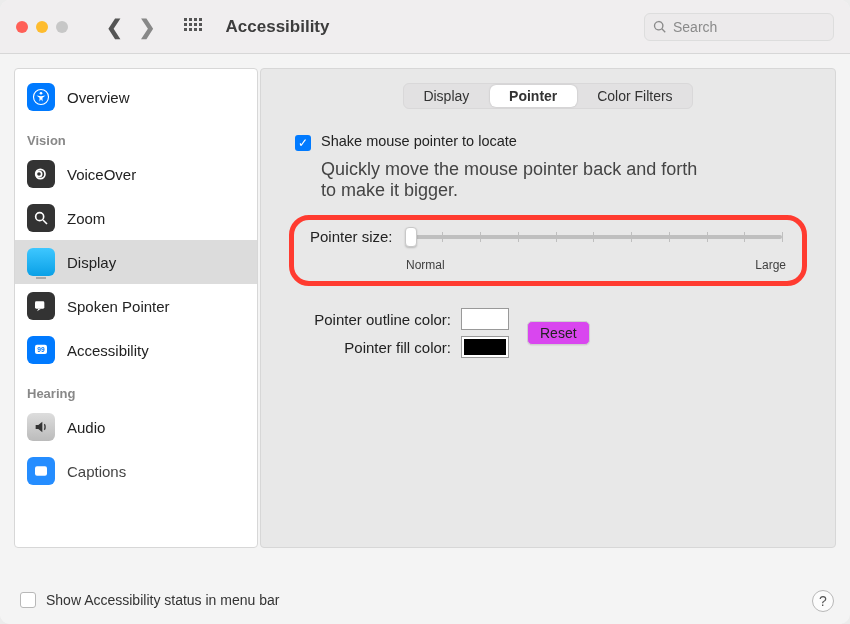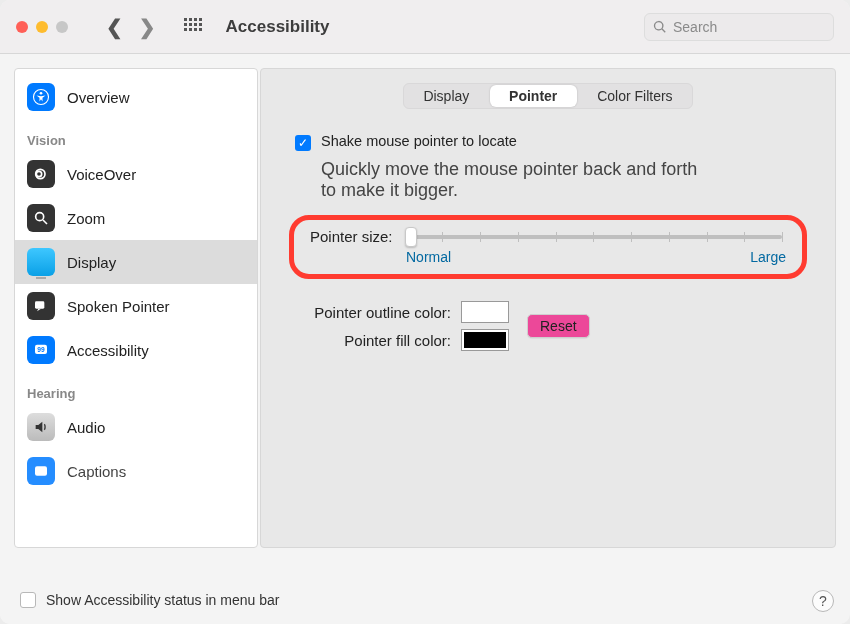--- a/index.html
+++ b/index.html
@@ -49,29 +49,29 @@
 .check-row .labels { font-size: 14.5px; color:#222;}
 .check-row .desc { font-size: 18px; color:#444; margin-top: 10px; max-width: 390px;}
 
 
 .highlight { border: 5px solid #ff3b30; border-radius: 20px; padding: 8px 16px 9px; margin: 6px 2px 16px;}
 .slider-row { display:flex; align-items:center; gap: 8px; font-size: 15px; color:#222;}
 .slider-row .label { white-space: nowrap; }
 .slider-track { flex:1; height: 4px; background:#bfbfbf; border-radius:2px; position:relative; margin: 0 4px;}
 .slider-track .tick { position:absolute; top:-3px; width:1px; height:10px; background:#bfbfbf;}
 .slider-thumb { position:absolute; left:0; top:-8px; width:12px; height:20px; background:#fff; border:1px solid #c8c8c8; border-radius:4px; box-shadow: 0 1px 2px rgba(0,0,0,0.2);}
-.slider-labels { display:flex; justify-content:space-between; font-size:14px; color:#0369a1; margin-left: 96px; margin-top: 4px;}
+.slider-labels { display:flex; justify-content:space-between; font-size:12px; color:#404040; margin-left: 96px; margin-top: 13px;}
 
 
 .color-row { display:flex; align-items:center; gap: 10px; margin: 6px 4px; font-size: 15px; color:#222;}
 .color-row .lbl { width: 160px; text-align: right;}
 .swatch { width: 48px; height: 22px; border: 1px solid #999; box-shadow: inset 0 0 0 2px #fff;}
 .swatch.white { background:#fff;}
 .swatch.black { background:#000;}
-.reset-btn { background:#ec4899; border: 1px solid #cfcfcf; border-radius: 5px; padding: 3px 12px; font-size: 14px; color: #222; box-shadow: 0 1px 1px rgba(0,0,0,0.06); cursor:pointer;}
+.reset-btn { background:#d946ef; border: 1px solid #cfcfcf; border-radius: 5px; padding: 3px 12px; font-size: 14px; color: #222; box-shadow: 0 1px 1px rgba(0,0,0,0.06); cursor:pointer;}
 
 
 .footer { position:absolute; left:0; right:8px; bottom:0; height: 48px; display:flex; align-items:center; padding: 0 20px; gap: 10px; background:#f4f4f4;}
 .footer .cb { width:16px; height:16px; background:#fff; border:1px solid #b8b8b8; border-radius:3px;}
 .footer .txt { font-size: 14px; color:#333;}
 .help { position:absolute; right: 16px; bottom: 12px; width: 22px; height:22px; border:1px solid #b8b8b8; border-radius: 50%; display:flex; align-items:center; justify-content:center; font-size:14px; color:#555; background:#fcfcfc; cursor:pointer;}
 
 </style>
 </head>
 <body>

